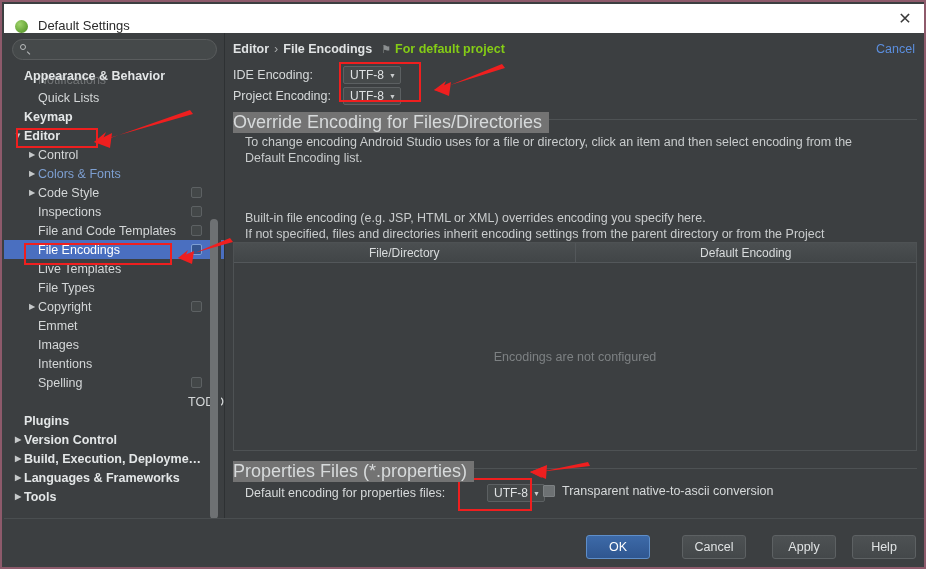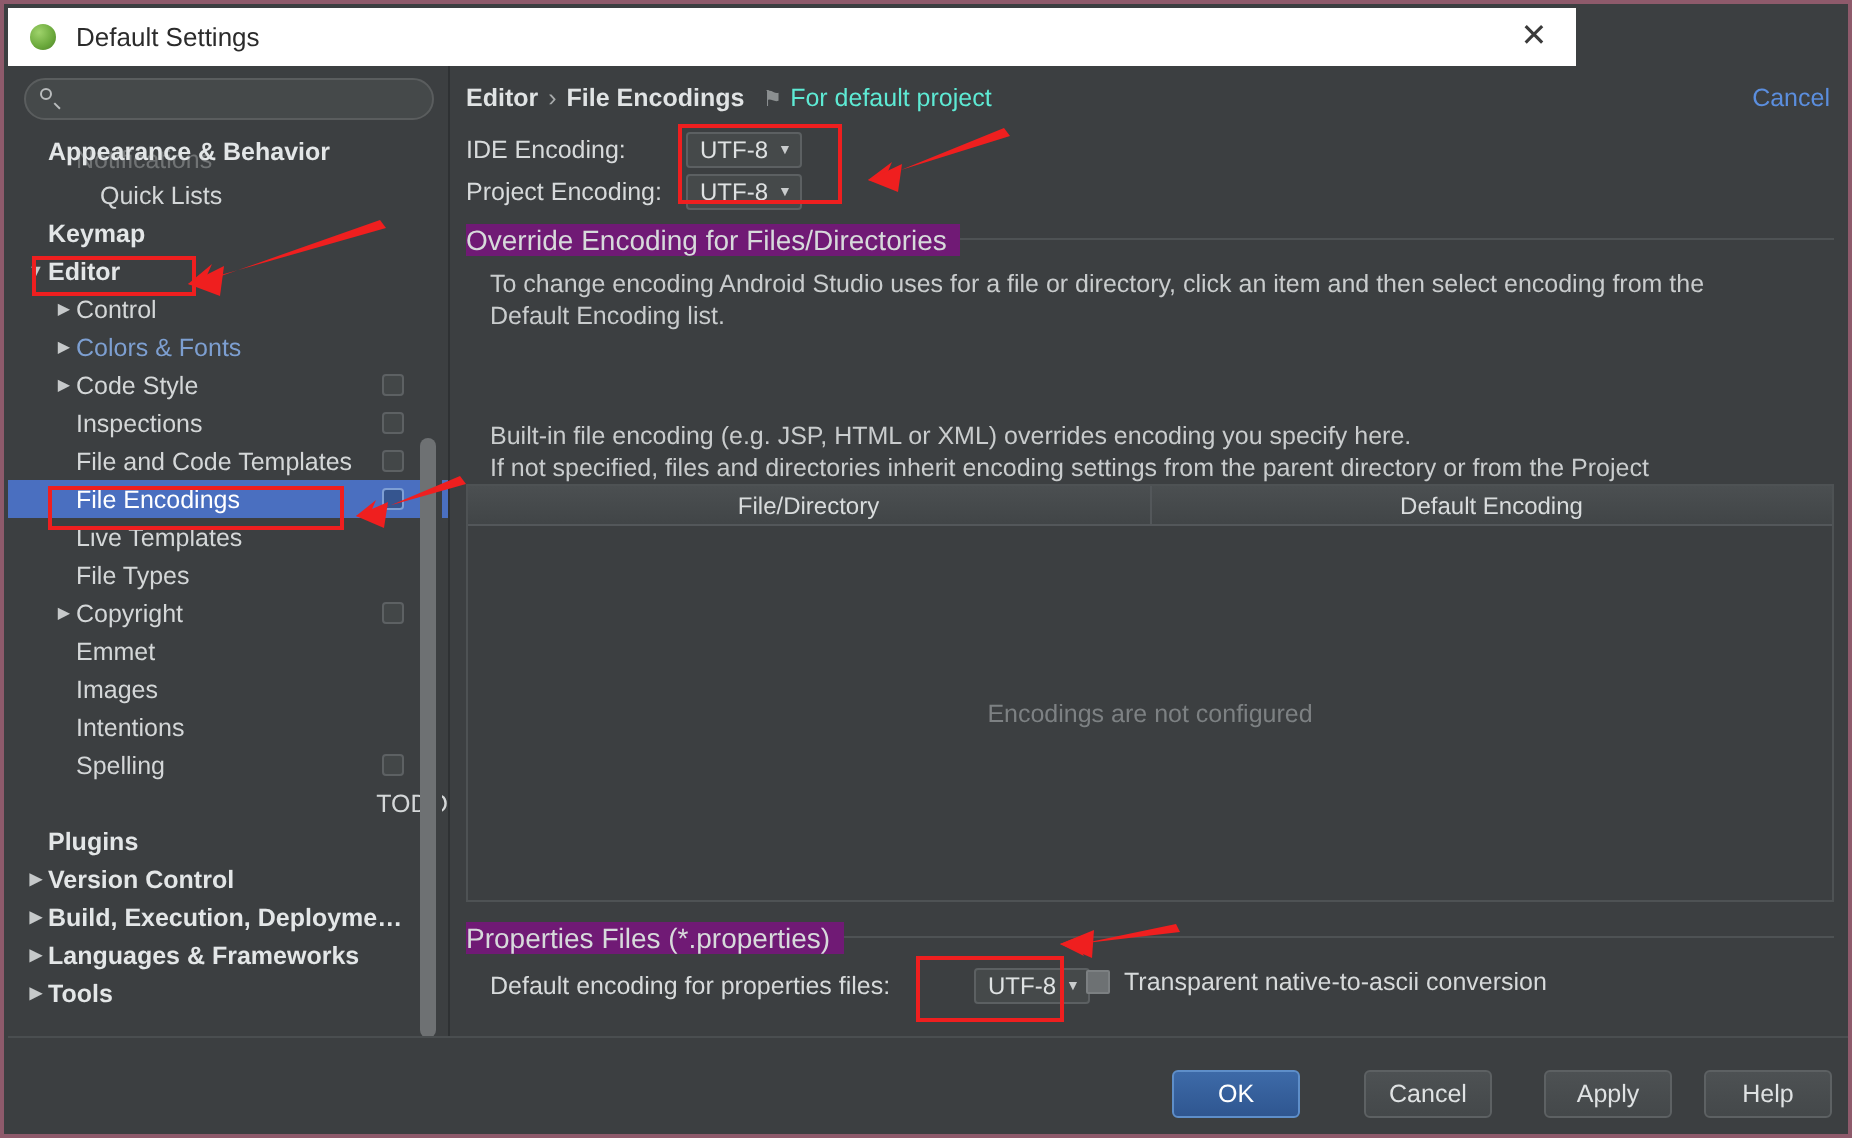--- a/index.html
+++ b/index.html
@@ -17,25 +17,25 @@
     box-sizing: border-box;
     background: #3c3f41;
     border: 2px solid #8e5a6b;
     overflow: hidden;
   }
 
   
   .titlebar {
     position: absolute;
     left: 2px; top: 2px;
-    width: 784px; height: 29px;
+    width: 922px; height: 29px;
     background: #ffffff;
     border-bottom: 1px solid #d8d8d8;
     display: flex;
-    align-items: center;
+    align-items: flex-end;
   }
   .titlebar-icon {
     width: 13px; height: 13px;
     margin-left: 11px;
     border-radius: 50%;
     background: radial-gradient(circle at 35% 32%, #9fd36b 0%, #6aa83b 60%, #4c7f28 100%);
     flex: 0 0 auto;
   }
   .titlebar-title {
     margin-left: 10px;
@@ -198,22 +198,22 @@
   }
   .bc-strong { font-weight: bold; }
   .bc-sep { margin: 0 5px; color: #a8abac; font-weight: normal; }
   .bc-pin {
     margin-left: 9px;
     color: #8b8f90;
     font-size: 11px;
   }
   .bc-note {
     margin-left: 4px;
-    color: #5eead4;
-    font-weight: normal;
+    color: #84cc16;
+    font-weight: bold;
   }
   .reset-link {
     position: absolute;
     right: 11px; top: 9px;
     font-size: 12.5px;
     color: #5b8ede;
     cursor: pointer;
   }
 
   .enc-row {
@@ -244,24 +244,24 @@
   .combo .caret {
     margin-left: 5px;
     font-size: 7px;
     color: #c9cccd;
     line-height: 1;
   }
 
   .group-header {
     position: absolute;
     left: 8px;
-    font-size: 14px;
+    font-size: 18px;
     color: #d7dadb;
     white-space: nowrap;
-    background: #701a75;
+    background: #737373;
     padding-right: 7px;
     z-index: 2;
   }
   .group-rule {
     position: absolute;
     height: 1px;
     background: #51555700;
     border-top: 1px solid #4e5254;
   }
 
@@ -397,21 +397,21 @@
 
     <div class="tree" id="tree">
         <div class="tree-item bold" style="padding-left: 8px;">
           <span class="arrow none">·</span>
           <span class="tree-label">Appearance &amp; Behavior</span>
         </div>
         <div class="tree-item ghost" style="padding-left: 22px; margin-top: -13px; height: 16px;">
           <span class="arrow none">·</span>
           <span class="tree-label">Notifications</span>
         </div>
-        <div class="tree-item" style="padding-left: 22px; gap: 12px;">
+        <div class="tree-item" style="padding-left: 22px;">
           <span class="arrow none">·</span>
           <span class="tree-label">Quick Lists</span>
         </div>
         <div class="tree-item bold" style="padding-left: 8px;">
           <span class="arrow none">·</span>
           <span class="tree-label">Keymap</span>
         </div>
         <div class="tree-item bold" style="padding-left: 8px;">
           <span class="arrow">▼</span>
           <span class="tree-label">Editor</span>

